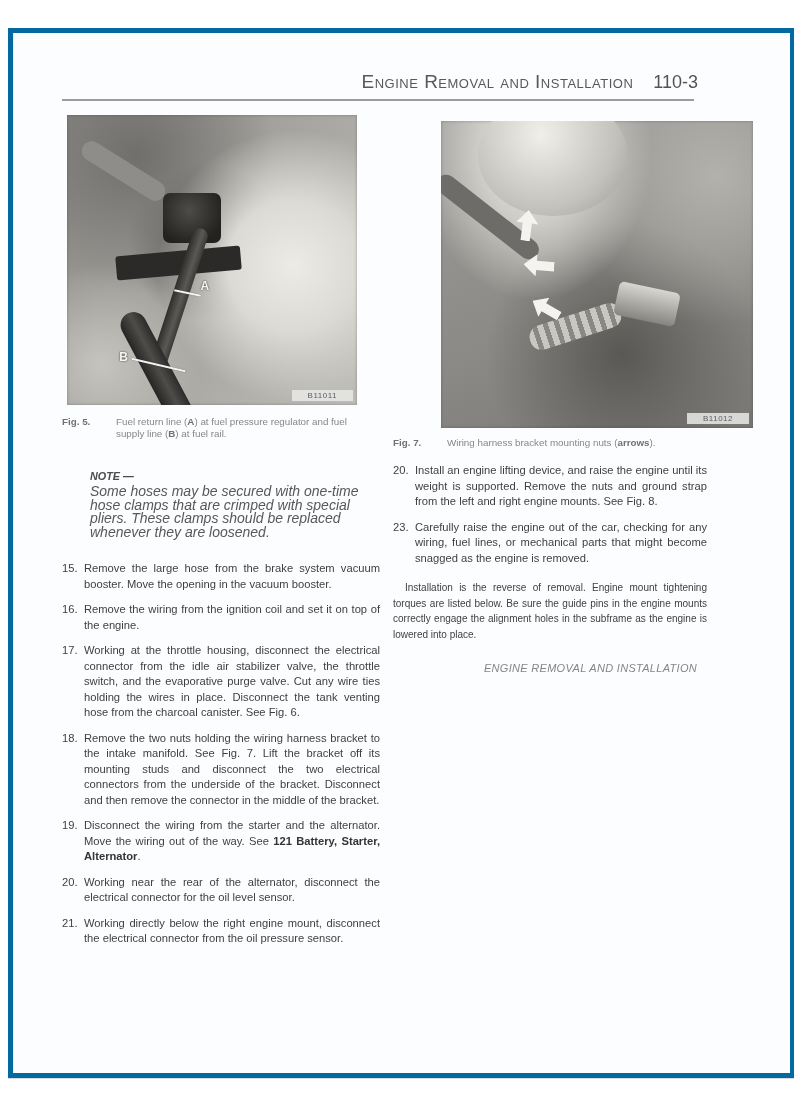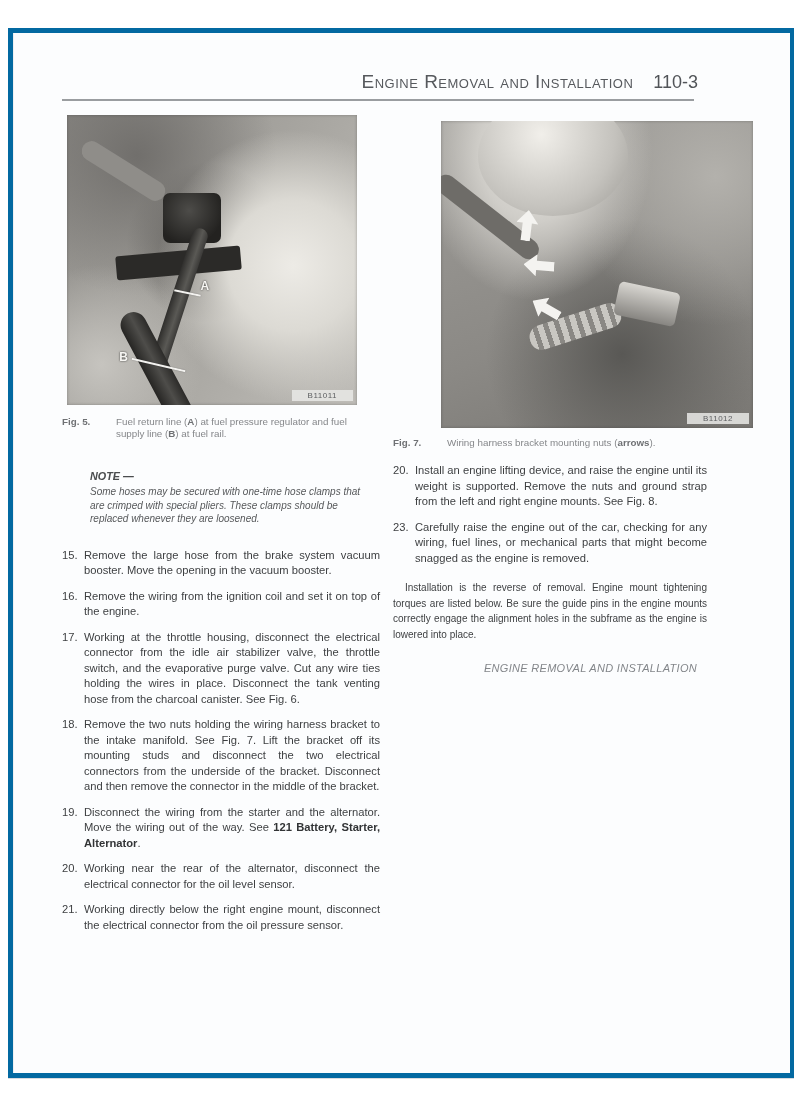--- a/index.html
+++ b/index.html
@@ -81,21 +81,21 @@
 
   
   .caption{display:flex;margin-top:11px;font-size:9.8px;line-height:12px;color:#85878a;gap:16px;}
   .cap-label{flex:none;width:38px;font-weight:bold;color:#6f7174;}
   .cap-text{flex:1;padding-right:4px;}
   .cap-text b{color:#6f7174;}
 
   
   .note{margin:30px 14px 0 28px;}
   .note-label{font-style:italic;font-weight:bold;font-size:10.8px;color:#4a4c4e;margin-bottom:3px;}
-  .note-text{font-style:italic;font-size:10px;line-height:13.5px;color:#56585a;}
+  .note-text{font-style:italic;font-size:14px;line-height:13.5px;color:#56585a;}
 
   
   .steps{margin-top:22px;}
   .col-right .steps{margin-top:14px;}
   .step{display:flex;margin-bottom:10px;font-size:11.2px;line-height:15.5px;color:#3d3f41;}
   .step-num{flex:none;width:22px;}
   .step-text{flex:1;text-align:justify;}
   .step-text b{color:#323436;}
 
   .closing{margin-top:14px;font-size:10px;line-height:15.5px;color:#3d3f41;text-align:justify;text-indent:12px;}

